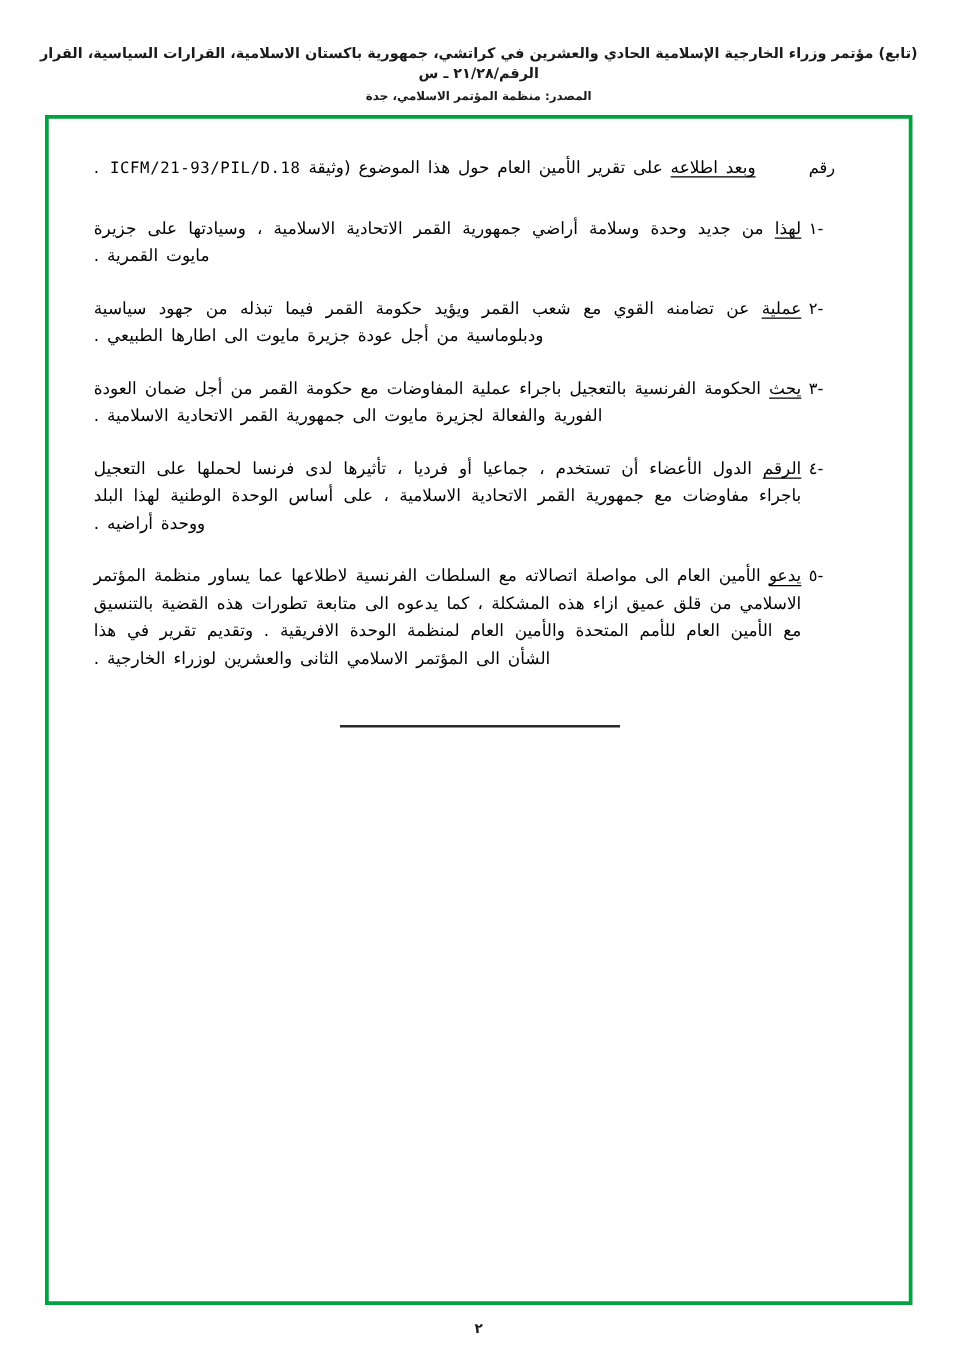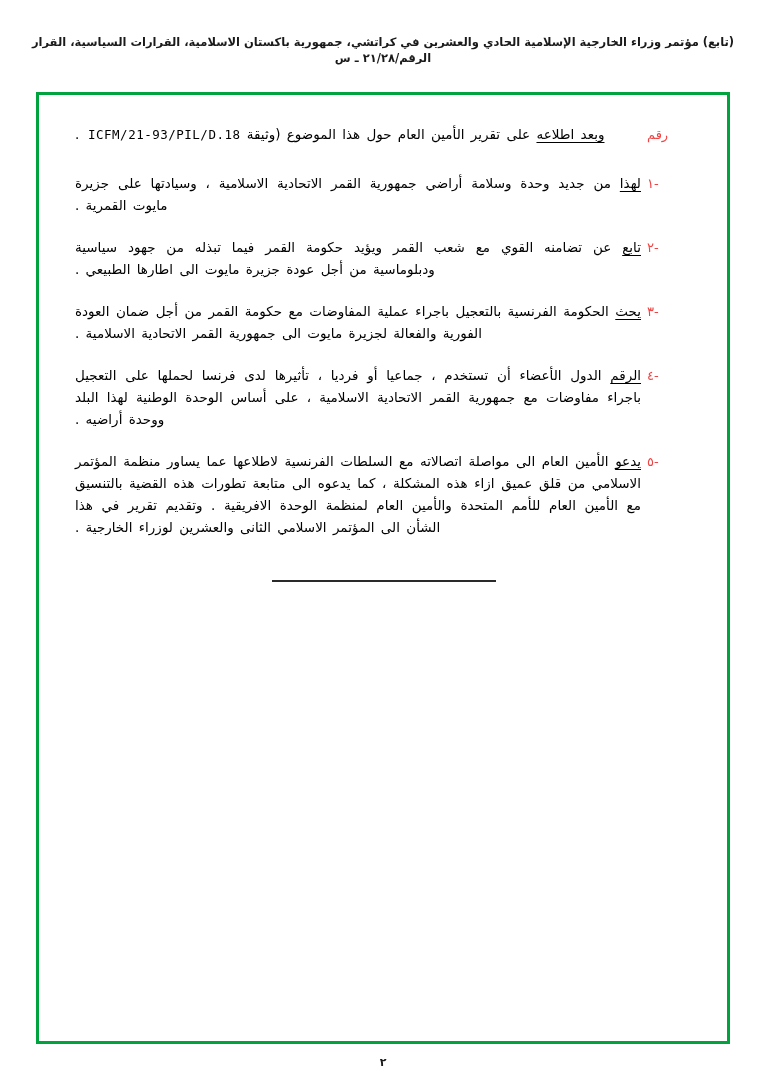--- a/index.html
+++ b/index.html
@@ -75,21 +75,21 @@
     margin-bottom: 20px;
   }
   .para-marker {
     flex: 0 0 46px;
     font-size: 13px;
     line-height: 22px;
     text-align: left;
     padding-top: 1px;
     padding-left: 6px;
     letter-spacing: 1px;
-    color: #ef4444;
+    color: #000000;
     white-space: nowrap;
   }
   .para-body {
     flex: 1 1 auto;
     font-size: 13.5px;
     line-height: 22px;
     text-align: justify;
     text-align-last: left;
     letter-spacing: 1.2px;
     word-spacing: 2px;
@@ -144,20 +144,21 @@
     color: #1a1a1a;
   }
 </style>
 </head>
 <body>
 
 <div class="page">
 
   <div class="header">
     <div class="header-line1">(تابع) مؤتمر وزراء الخارجية الإسلامية الحادي والعشرين في كراتشي، جمهورية باكستان الاسلامية، القرارات السياسية، القرار الرقم/٢١/٢٨ ـ س</div>
+    <div class="header-line2">المصدر: منظمة المؤتمر الاسلامي، جدة</div>
   </div>
 
   <div class="frame">
     <div class="content">
 
       <div class="para preamble">
         <div class="para-marker">رقم</div>
         <div class="para-body">
           <span class="u">وبعد اطلاعه</span>
           <span>على تقرير الأمين العام حول هذا الموضوع (وثيقة</span>
@@ -170,21 +171,21 @@
         <div class="para-marker">-١</div>
         <div class="para-body">
           <span class="u">لهذا</span>
           <span>من جديد وحدة وسلامة أراضي جمهورية القمر الاتحادية الاسلامية ، وسيادتها على جزيرة مايوت القمرية .</span>
         </div>
       </div>
 
       <div class="para">
         <div class="para-marker">-٢</div>
         <div class="para-body">
-          <span class="u">تابع</span>
+          <span class="u">عملية</span>
           <span>عن تضامنه القوي مع شعب القمر ويؤيد حكومة القمر فيما تبذله من جهود سياسية ودبلوماسية من أجل عودة جزيرة مايوت الى اطارها الطبيعي .</span>
         </div>
       </div>
 
       <div class="para">
         <div class="para-marker">-٣</div>
         <div class="para-body">
           <span class="u">يحث</span>
           <span>الحكومة الفرنسية بالتعجيل باجراء عملية المفاوضات مع حكومة القمر من أجل ضمان العودة الفورية والفعالة لجزيرة مايوت الى جمهورية القمر الاتحادية الاسلامية .</span>
         </div>

